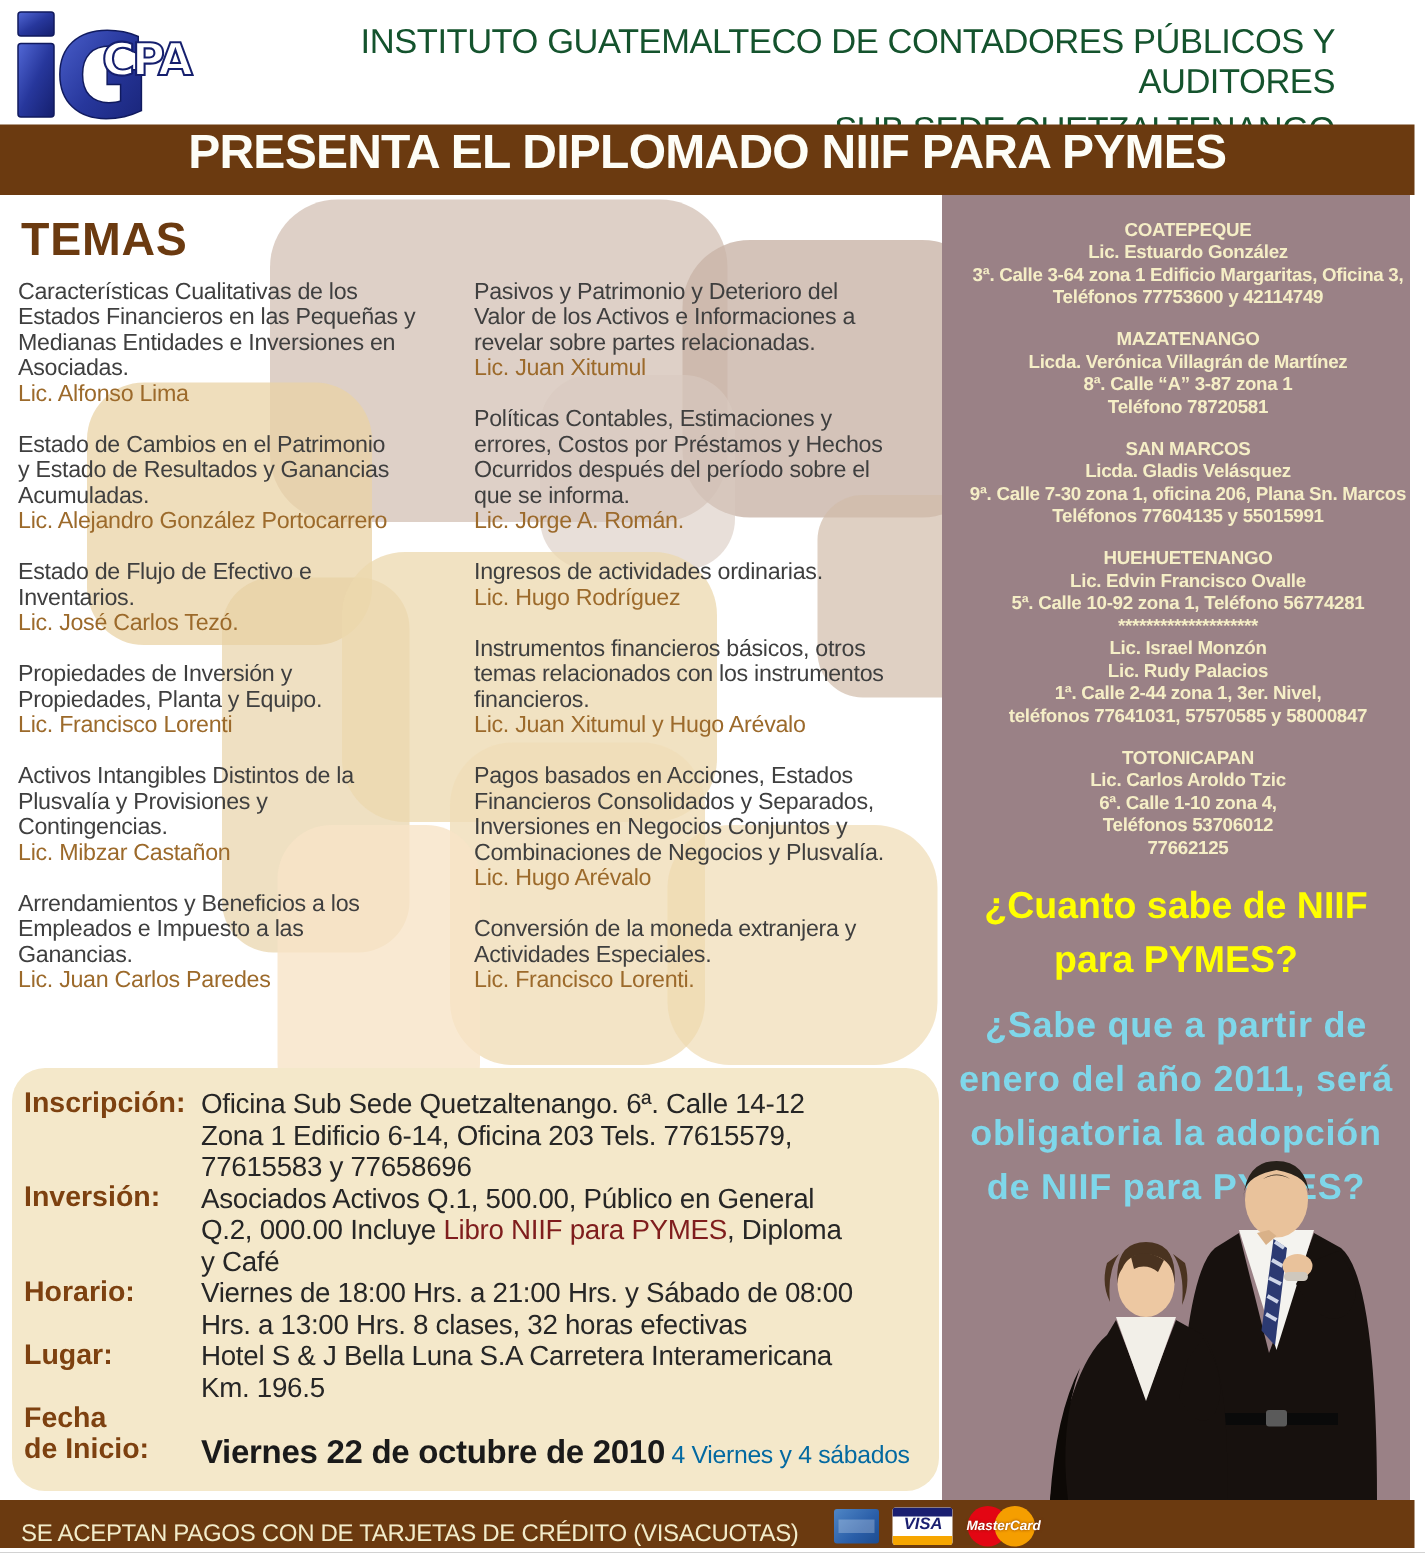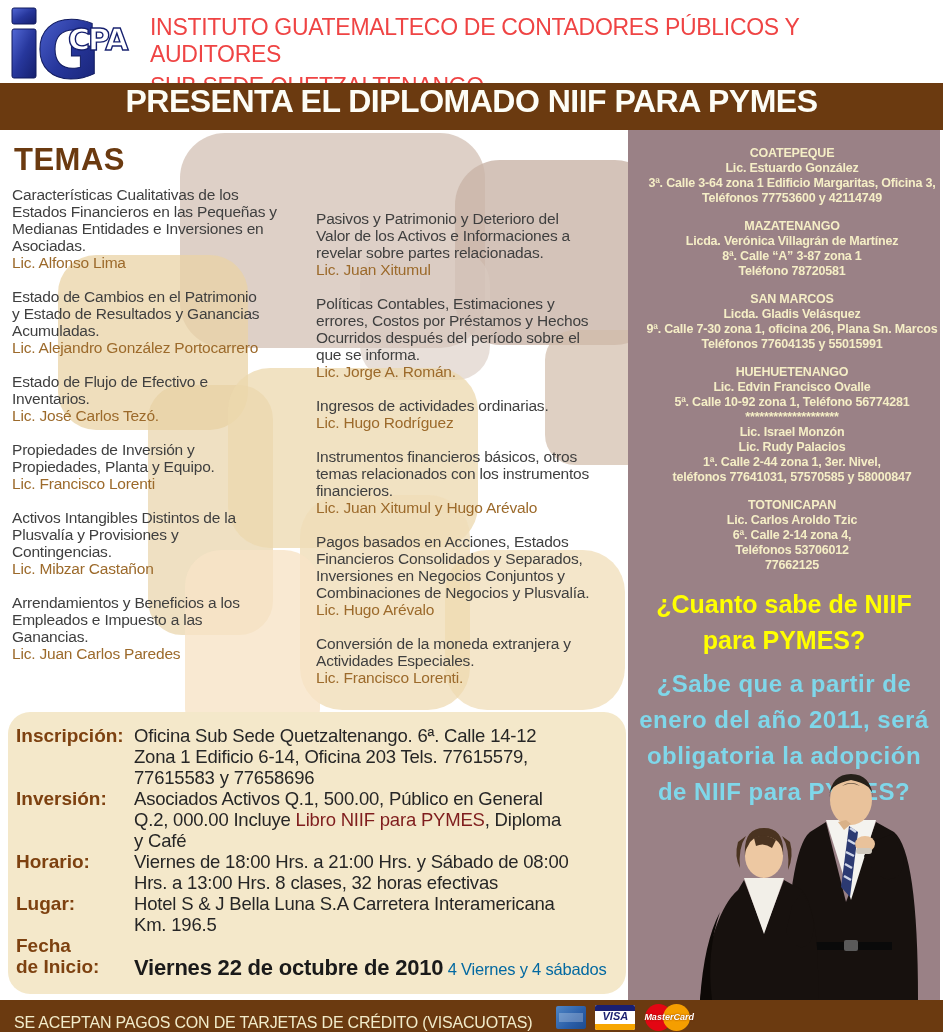--- a/index.html
+++ b/index.html
@@ -2,36 +2,36 @@
 <html><head>
 <meta charset="utf-8">
 <style>
   * { margin:0; padding:0; box-sizing:border-box; }
   body { background:#888; font-family:"Liberation Sans", sans-serif; }
   .page { position:relative; width:950px; height:1035px; background:#ffffff; overflow:hidden; margin:0 auto; }
 
   
   .header { position:absolute; left:0; top:0; width:950px; height:83px; background:#ffffff; }
   .logo { position:absolute; left:8px; top:4px; width:136px; height:78px; }
-  .org { position:absolute; left:150px; top:14px; width:740px; text-align:left; color:#ef4444; }
+  .org { position:absolute; left:150px; top:14px; width:740px; text-align:right; color:#14532d; }
   .org .l1 { font-size:23px; letter-spacing:-0.3px; }
   .org .l2 { font-size:23px; letter-spacing:-0.3px; margin-top:5px; }
 
   
   .banner { position:absolute; left:0; top:83px; width:943px; height:47px; background:#6b3a10;
             display:flex; justify-content:center; }
   .banner span { color:#fdfdf6; font-size:32px; font-weight:bold; letter-spacing:-0.5px; white-space:nowrap; }
 
   
   .main-left { position:absolute; left:0; top:130px; width:628px; height:870px; background:#ffffff; overflow:hidden; }
   .sq { position:absolute; z-index:1; }
   .temas-h { position:absolute; left:14px; top:12px; z-index:2; color:#6b3a10; font-size:31px; font-weight:bold; letter-spacing:0.5px; }
   .cols { position:absolute; left:0; top:56px; z-index:2; width:628px; display:flex; }
   .col { width:300px; margin-left:12px; }
-  .col.c2 { width:310px; margin-left:4px;margin-top:24px; }
+  .col.c2 { width:310px; margin-left:4px; }
   .tblock { margin-bottom:17px; }
   .topic { white-space:pre-line; font-size:15.5px; line-height:17px; letter-spacing:-0.2px; color:#3f3f3f; }
   .lect  { font-size:15.5px; line-height:17px; letter-spacing:-0.2px; color:#9c6a2b; }
 
   
   .sidebar { position:absolute; left:628px; top:130px; width:312px; height:870px; background:#9a8186; overflow:hidden; z-index:2; }
   .sb-inner { padding-top:16px; text-align:center; }
   .loc { margin-bottom:13px;padding-left:16px; }
   .loc div { color:#f5eec6; font-weight:bold; font-size:12.5px; line-height:15px; letter-spacing:-0.2px; white-space:nowrap; }
   .q-yellow { margin-top:6px; color:#ffff00; font-size:25px; font-weight:bold; line-height:36px; white-space:pre-line; text-align:center; }
@@ -213,21 +213,21 @@
         <div>5ª. Calle 10-92 zona 1, Teléfono 56774281</div>
         <div>********************</div>
         <div>Lic. Israel Monzón</div>
         <div>Lic. Rudy Palacios</div>
         <div>1ª. Calle 2-44 zona 1, 3er. Nivel,</div>
         <div>teléfonos 77641031, 57570585 y 58000847</div>
       </div>
       <div class="loc">
         <div>TOTONICAPAN</div>
         <div>Lic. Carlos Aroldo Tzic</div>
-        <div>6ª. Calle 2-14 zona 4,</div>
+        <div>6ª. Calle 1-10 zona 4,</div>
         <div>Teléfonos 53706012</div>
         <div>77662125</div>
       </div>
       <div class="q-yellow">¿Cuanto sabe de NIIF
 para PYMES?</div>
       <div class="q-cyan">¿Sabe que a partir de
 enero del año 2011, será
 obligatoria la adopción
 de NIIF para PYMES?</div>
     </div>

